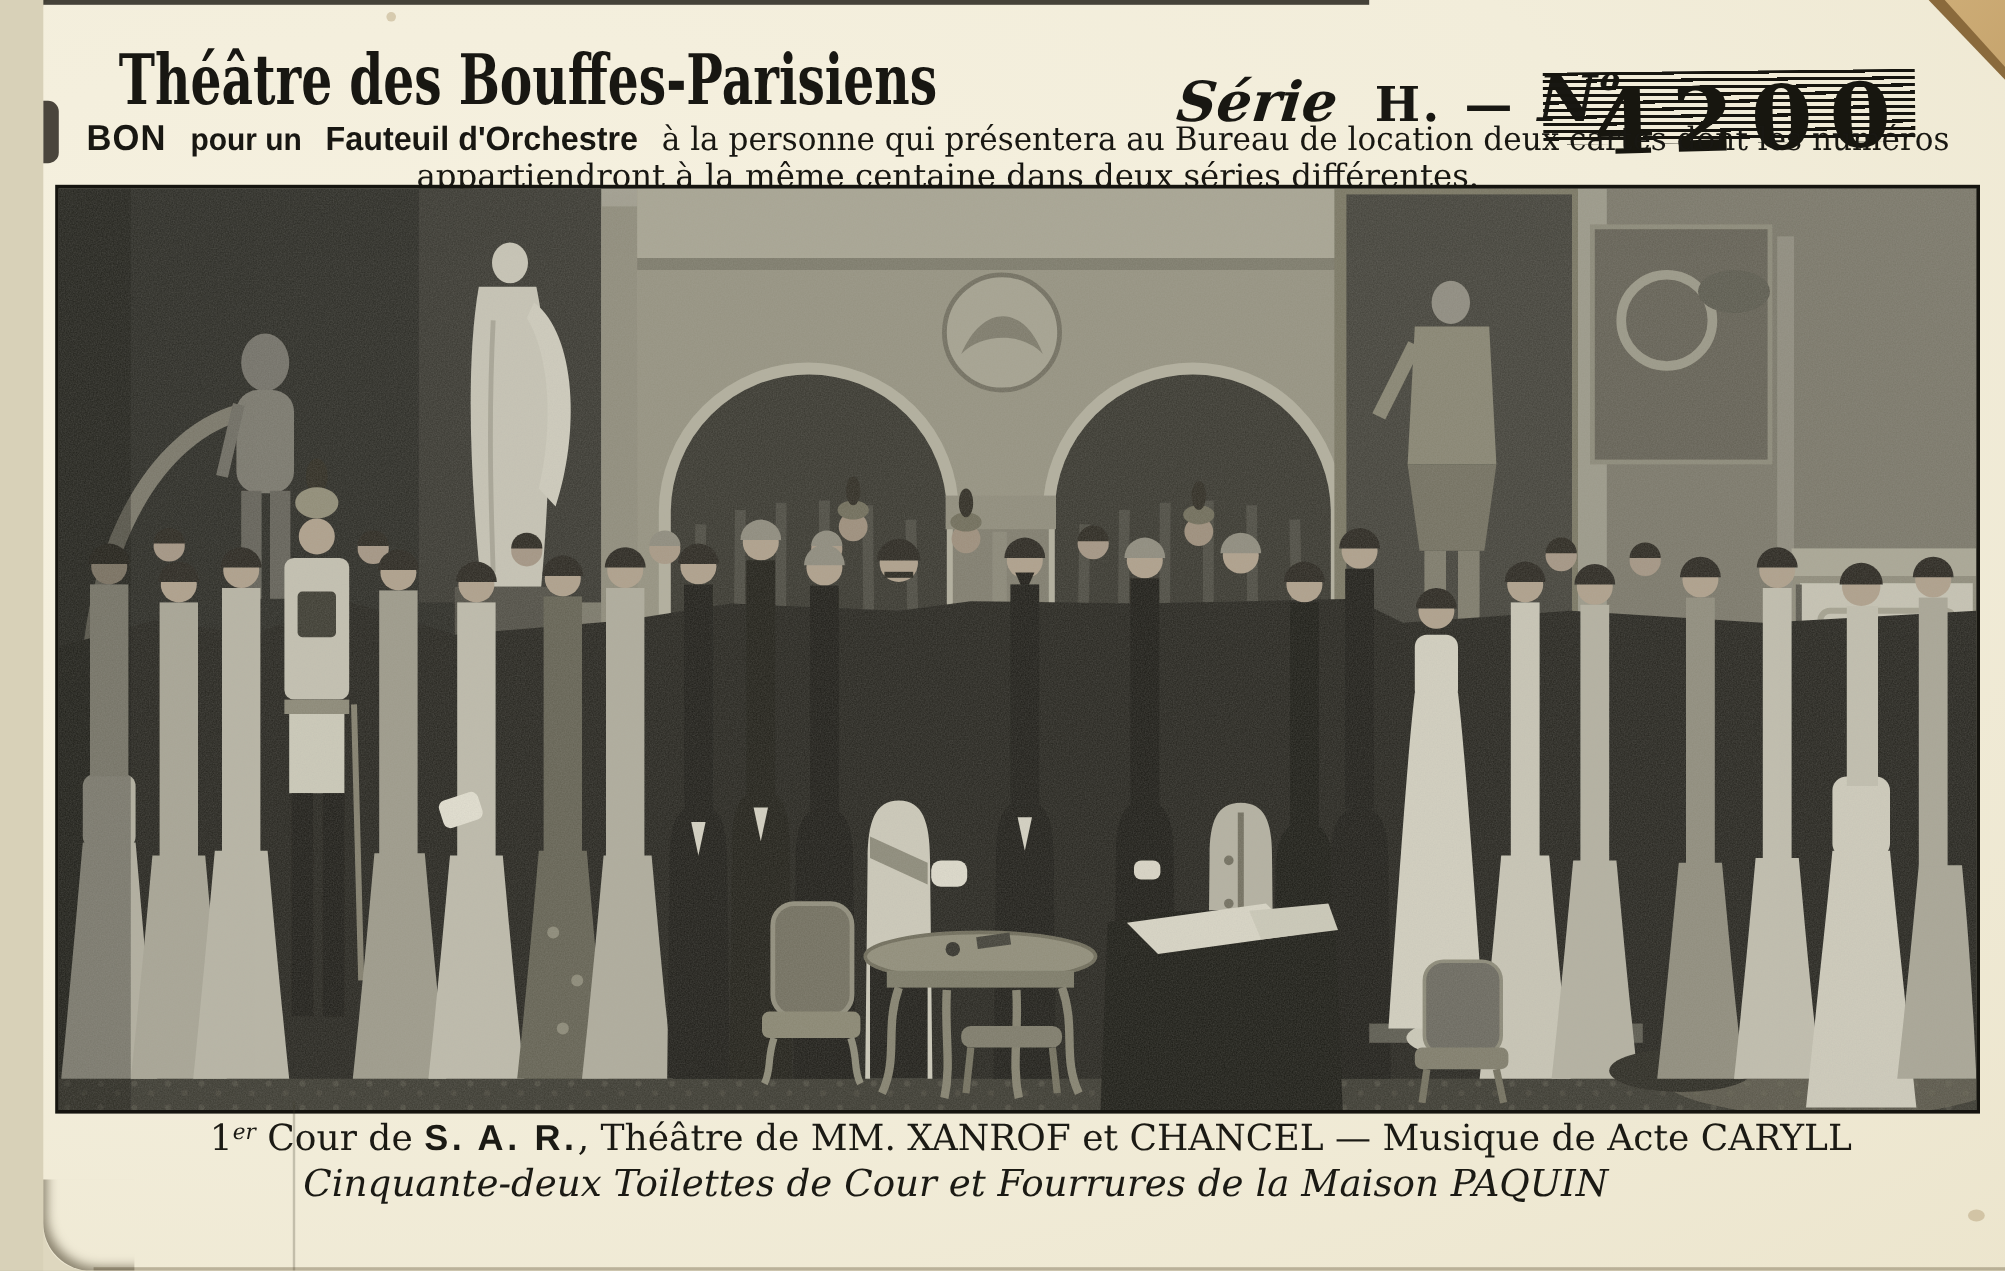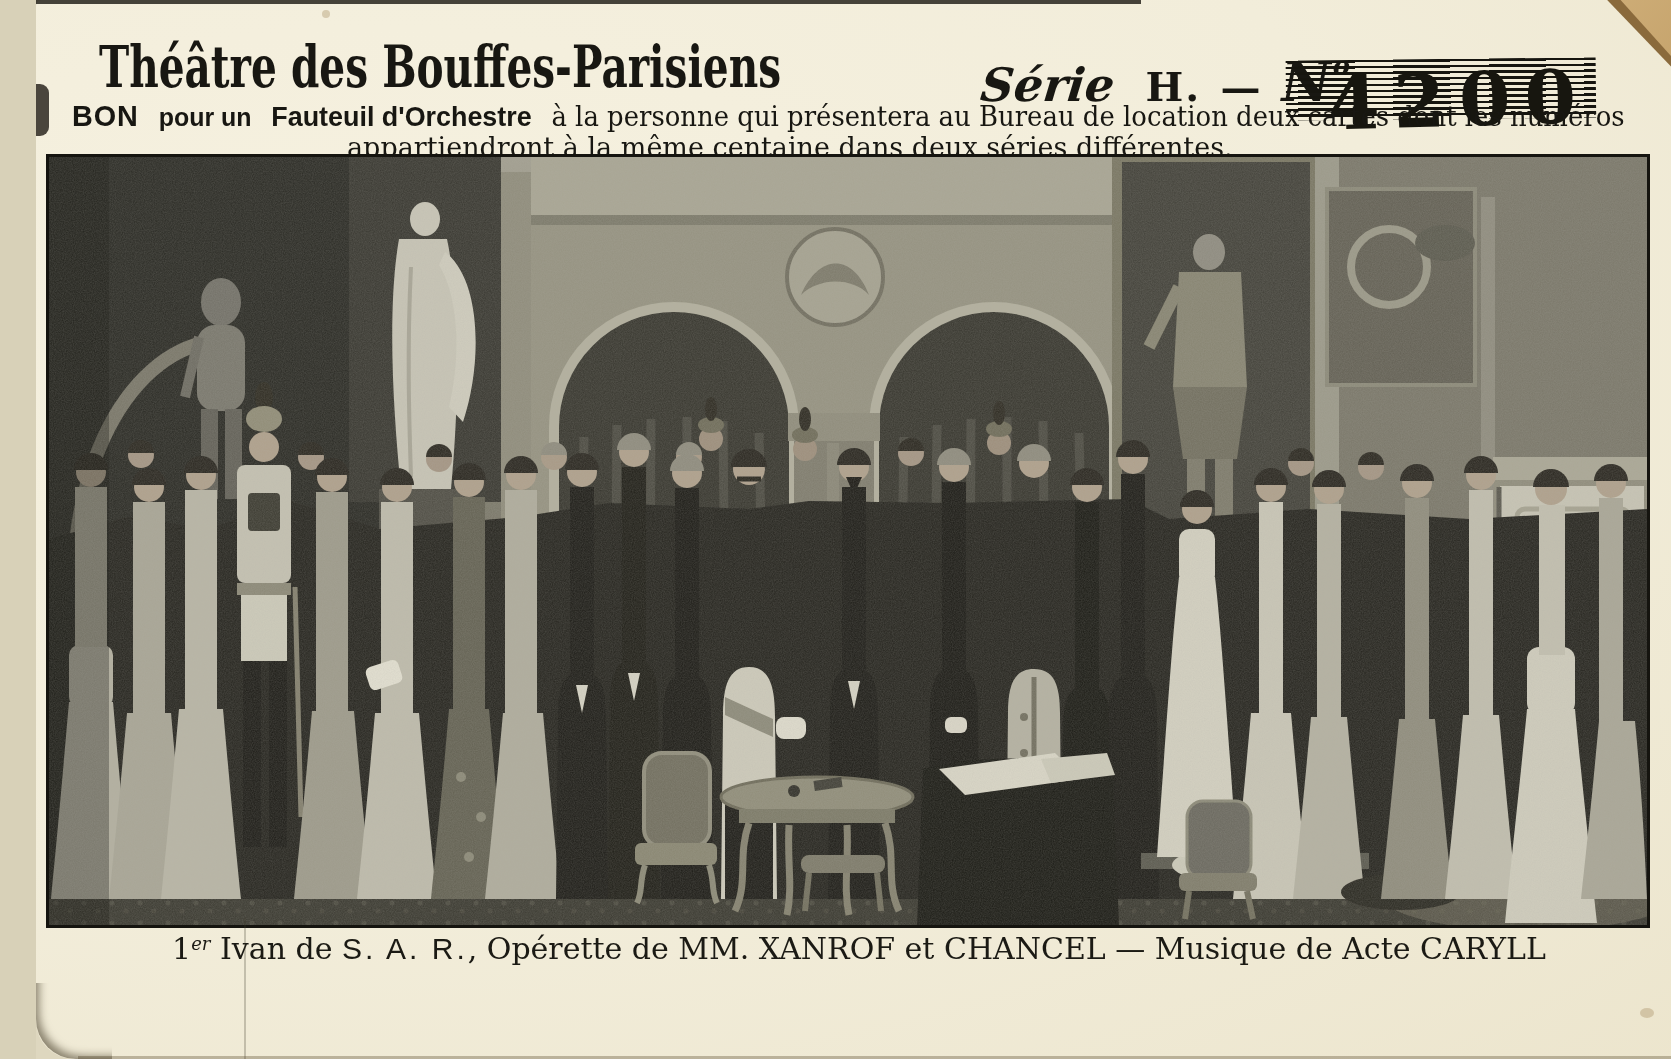--- a/index.html
+++ b/index.html
@@ -30,21 +30,21 @@
   .bon-rest{margin-left:12px;}
   .bon-line2{position:absolute;left:311px;top:132px;font-size:27px;white-space:nowrap;color:#181712;}
   
   .photo{position:absolute;left:13px;top:157px;width:1598px;height:768px;margin:0;
          outline:3px solid #15140f;background:#454339;}
   .photo svg{display:block;width:100%;height:100%;}
   
   .cap1{position:absolute;left:0;right:25px;top:931px;text-align:center;font-size:30px;
         white-space:nowrap;color:#1b1a14;}
   .cap1 sup{font-size:18px;vertical-align:9px;font-style:italic;}
-  .cap-sar{font-family:"Liberation Sans",sans-serif;font-weight:400;font-size:30px;letter-spacing:3px;}
+  .cap-sar{font-family:"Liberation Sans",sans-serif;font-weight:700;font-size:30px;letter-spacing:3px;}
   .cap2{position:absolute;left:0;right:150px;top:969px;text-align:center;font-size:31px;
         font-style:italic;white-space:nowrap;color:#1b1a14;}
   
   .topline{position:absolute;left:0;top:0;width:1105px;height:4px;background:rgba(25,22,16,.8);}
   .left-notch{position:absolute;left:0;top:84px;width:13px;height:52px;background:#2b2720;
               border-radius:0 9px 9px 0;opacity:.85;}
   .torn-shadow{position:absolute;top:0;right:0;width:128px;height:104px;
                clip-path:polygon(22% 0,100% 0,100% 100%);background:#8a6a3c;}
   .torn{position:absolute;top:0;right:0;width:120px;height:96px;
         clip-path:polygon(28% 0,100% 0,100% 100%);background:linear-gradient(135deg,#cfae78,#c2a069);}
@@ -440,22 +440,23 @@
           <path d="M1198 734 L1204 762" stroke="#6f6c5a" stroke-width="6"></path>
         </g>
 
         <rect x="0" y="0" width="1598" height="768" fill="#b9b4a4" opacity=".06"></rect>
         <rect x="0" y="0" width="60" height="768" fill="#14130e" opacity=".35"></rect>
         <rect x="0" y="0" width="1598" height="768" filter="url(#grain)" opacity=".5"></rect>
       </svg>
     </figure>
 
     <div class="cap1">
-      <span>1</span><sup>er</sup><span> Ivan de </span><span class="cap-sar">S. A. R.</span><span>, Opérette de MM. XANROF et CHANCEL </span><span>—</span><span> Musique de Acte CARYLL</span>
+      <span>1</span><sup>er</sup><span> Cour de </span><span class="cap-sar">S. A. R.</span><span>, Théâtre de MM. XANROF et CHANCEL </span><span>—</span><span> Musique de Acte CARYLL</span>
     </div>
+    <div class="cap2">Cinquante-deux Toilettes de Cour et Fourrures de la Maison PAQUIN</div>
 
     <div class="topline"></div>
     <div class="left-notch"></div>
     <div class="torn-shadow"></div>
     <div class="torn"></div>
     <div class="right-edge"></div>
     <div class="crease"></div>
     <div class="bottomline"></div>
     <div class="corner-shadow"></div>
     <div class="spot" style="left:1604px;top:1008px;width:14px;height:10px;"></div>

